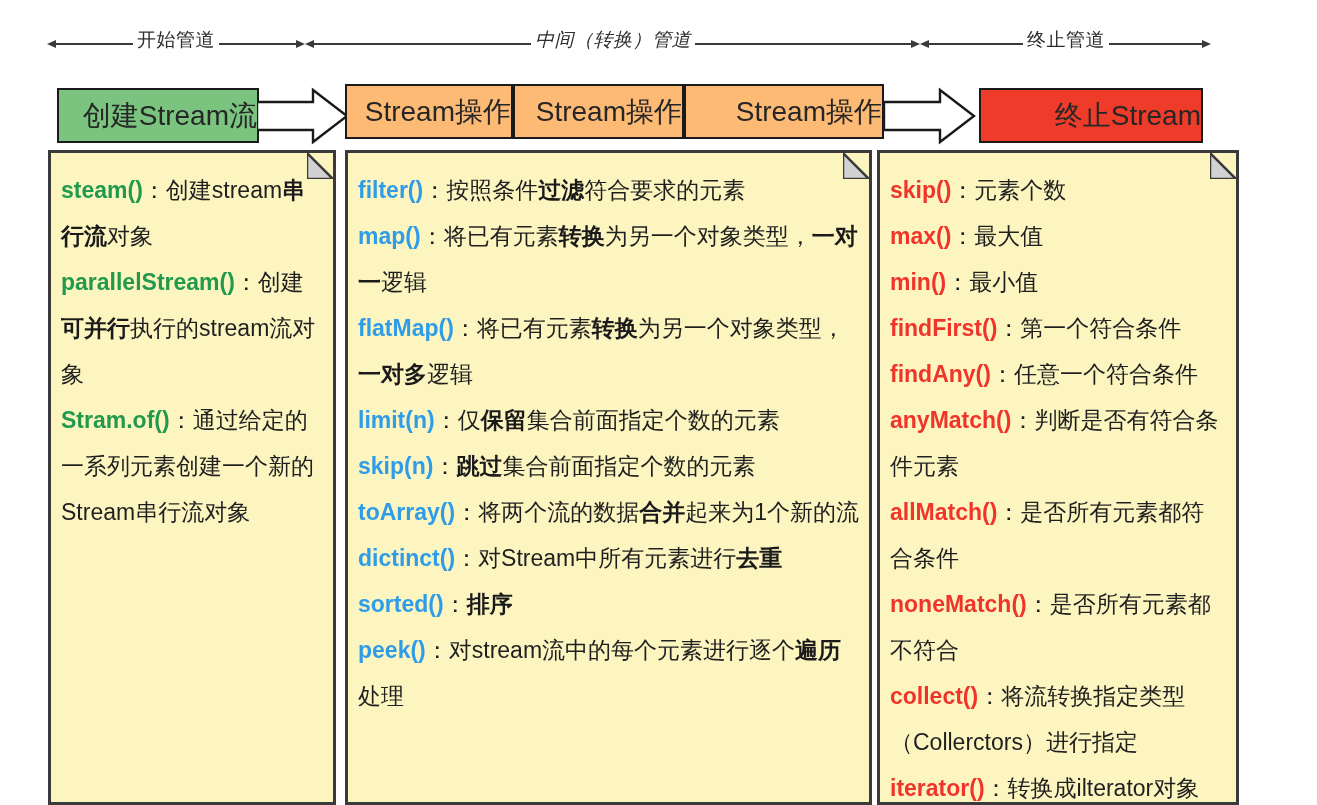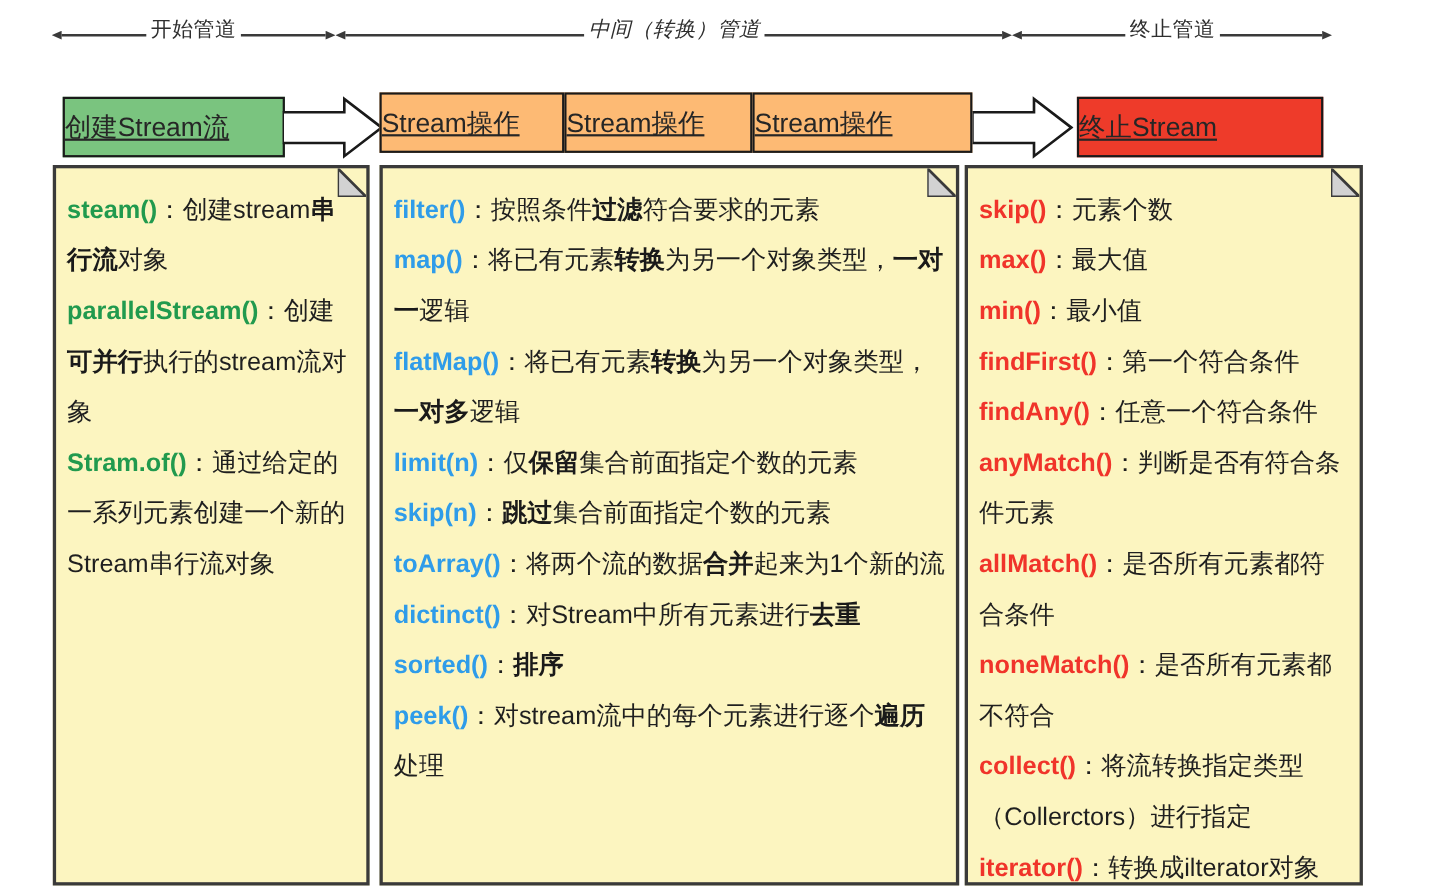--- a/index.html
+++ b/index.html
@@ -13,21 +13,21 @@
     position: relative;
     overflow: hidden;
     font-family: "Liberation Sans", "DejaVu Sans", sans-serif;
     color: #1a1a1a;
   }
 
   
   #ruler {
     position: absolute;
     left: 0;
-    top: 4px;
+    top: 16px;
     width: 1127px;
     height: 60px;
   }
   .ruler-label {
     position: absolute;
     top: 12px;
     transform: translateX(-50%);
     font-size: 19px;
     line-height: 24px;
     color: #2e2e2e;
@@ -37,25 +37,24 @@
     letter-spacing: 0.5px;
   }
 
   
   .hdr {
     position: absolute;
     box-sizing: border-box;
     border: 2px solid #1a1a1a;
     display: flex;
     align-items: center;
-    justify-content: flex-start;
-    font-size: 24px;
+    justify-content: flex-end;
+    font-size: 28px;
     color: #262626;
     white-space: nowrap;
-    text-decoration: underline;
   }
   #hdr-create {
     left: 57px;
     top: 88px;
     width: 202px;
     height: 55px;
     background: #7ac47f;
   }
   #hdr-terminate {
     left: 979px;

